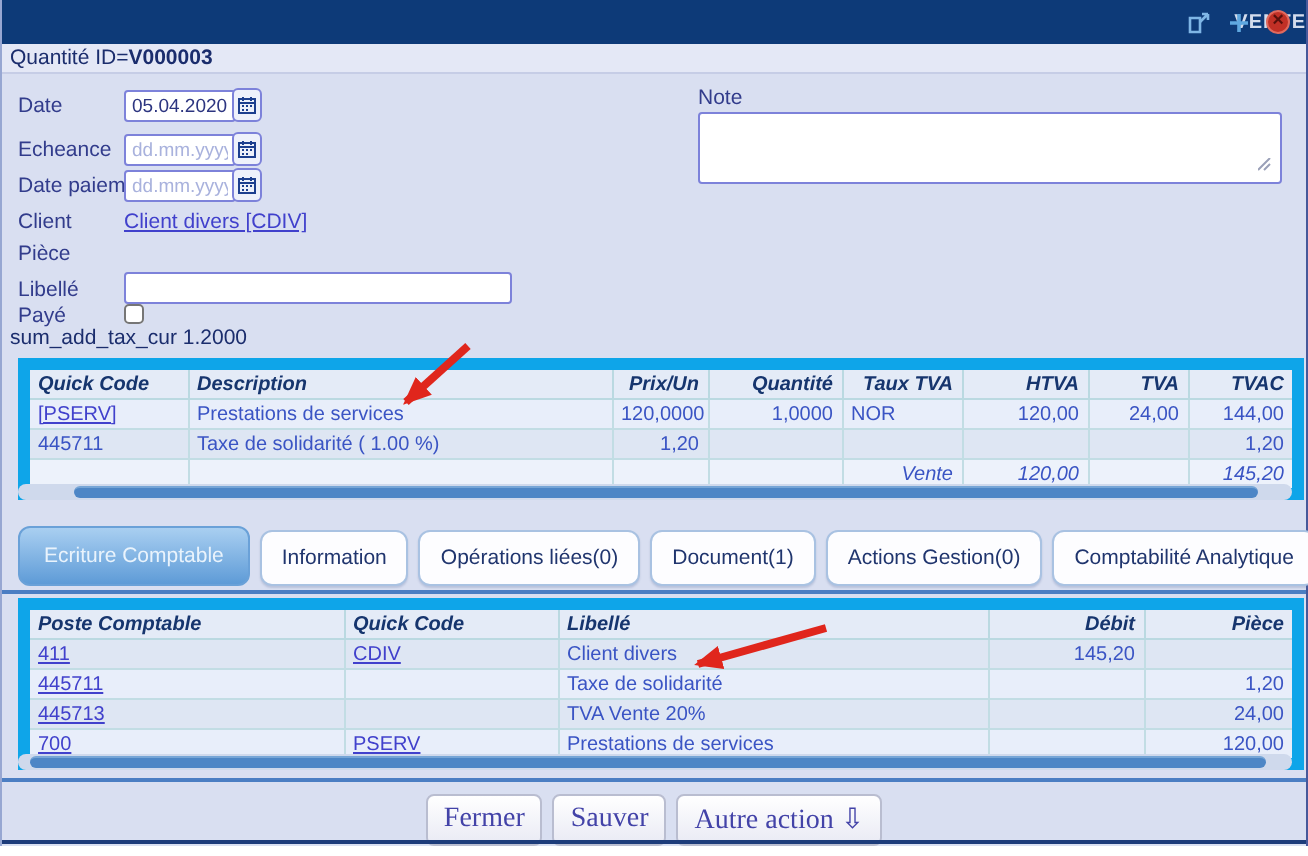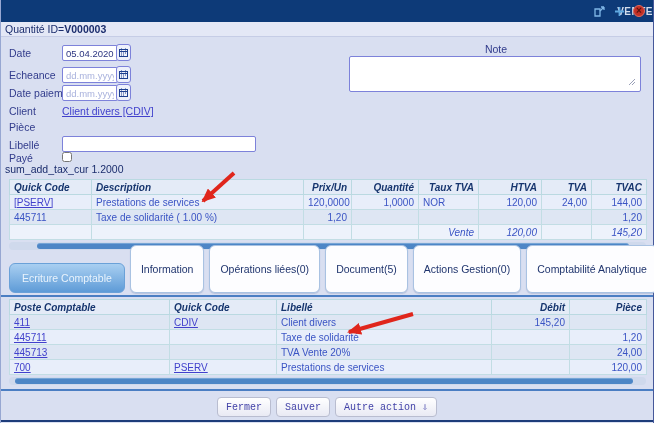--- a/index.html
+++ b/index.html
@@ -44,32 +44,32 @@
   }
   .finput::placeholder{color:#a9b2dd;}
   .cal-btn{
     position:absolute;left:115px;width:15px;height:17px;border:1px solid #7d82da;border-radius:3px;
     background:#eef1fb;display:flex;align-items:center;justify-content:center;padding:0;cursor:pointer;
   }
   .client-link,.tbl-link{color:#4141cc;text-decoration:underline;cursor:pointer;}
   .client-link{position:absolute;left:61px;font-size:10.5px;}
   .paye-check{position:absolute;left:61px;top:152px;width:10px;height:10px;margin:0;}
   .sum-line{position:absolute;left:4px;top:163px;font-size:10.5px;color:#1b2d6d;}
-  .note-label{position:absolute;left:348px;top:43px;width:294px;text-align:center;font-size:10.5px;color:#323c8c;}
+  .note-label{position:absolute;left:348px;top:43px;width:294px;font-size:10.5px;color:#323c8c;}
   .note-area{
     position:absolute;left:348px;top:56px;width:286px;height:30px;resize:none;
     border:1px solid #7d82da;border-radius:2px;background:#fff;outline:none;
     font-family:"Liberation Sans",sans-serif;font-size:10px;color:#2c3580;
   }
   .note-grip{position:absolute;left:628px;top:79px;pointer-events:none;}
   
   table{border-collapse:collapse;table-layout:fixed;}
   .grid{
     position:absolute;left:8px;width:637px;font-size:10px;color:#3a54c4;
-    border:1px solid #0ea5e9;background:#eef2fb;
+    border:6px solid #0ea5e9;background:#eef2fb;
   }
   .grid th{
     background:#e4ebf7;color:#16356e;font-style:italic;font-weight:bold;
     border:1px solid #bad9e1;padding:1px 4px;height:12px;overflow:hidden;white-space:nowrap;
   }
   .grid td{
     border:1px solid #c2dde4;padding:1px 4px;height:12px;overflow:hidden;white-space:nowrap;
   }
   .grid .ta-l{text-align:left;} .grid .ta-r{text-align:right;}
   .rowA td{background:#e8eefa;} .rowB td{background:#dee6f3;}
@@ -85,35 +85,35 @@
   }
   #scroll1{top:242px;} #scroll1 .thumb{left:28px;width:592px;}
   #scroll2{top:377px;} #scroll2 .thumb{left:6px;width:618px;}
   
   .tabs{
     position:absolute;left:8px;top:264px;height:29px;right:6px;
     display:flex;align-items:flex-end;gap:5px;
   }
   .tab{
     border-radius:6px;border:1px solid #a9c2e2;background:#fdfdff;color:#20356e;
-    font-size:10.5px;padding:17px 10px;white-space:nowrap;cursor:pointer;
+    font-size:10.5px;padding:7px 10px;white-space:nowrap;cursor:pointer;
     box-shadow:0 1px 1px rgba(90,110,160,.25);
   }
   .tab.active{
     background:linear-gradient(#a9cff1,#5e9bd7);border:1px solid #6aa1d8;color:#e9f3fc;
     padding:8px 12px;box-shadow:none;
   }
   .panel-line{position:absolute;left:0;width:652px;height:2px;background:#4b7ec3;}
   #panel-line-top{top:295px;} #panel-line-bottom{top:389px;}
   
   .footer-buttons{
     position:absolute;left:0;top:397px;width:652px;display:flex;justify-content:center;gap:5px;
   }
   .fbtn{
-    font-family:Liberation Mono, monospace;font-size:10px;color:#4343a8;
+    font-family:Liberation Serif, serif;font-size:14px;color:#4343a8;
     background:linear-gradient(#ffffff,#e9eaf4);border:1px solid #b9bdd0;border-radius:4px;
     padding:3px 8px;cursor:pointer;
   }
   .bottom-line{position:absolute;left:0;top:420px;width:652px;height:2px;background:#1d3c7a;}
   
   #arrows{position:absolute;left:0;top:0;width:654px;height:428px;pointer-events:none;}
 </style>
 </head>
 <body>
 
@@ -250,21 +250,21 @@
     </table>
 
   <div class="hscroll" id="scroll1">
     <div class="thumb"></div>
   </div>
 
   <div class="tabs">
     <div class="tab active">Ecriture Comptable</div>
     <div class="tab">Information</div>
     <div class="tab">Opérations liées(0)</div>
-    <div class="tab">Document(5)</div>
+    <div class="tab">Document(1)</div>
     <div class="tab">Actions Gestion(0)</div>
     <div class="tab">Comptabilité Analytique</div>
 
   </div>
 
   <div class="panel-line" id="panel-line-top"></div>
 
   <table class="grid" id="entries-table">
     <colgroup>
       <col style="width:160px">

